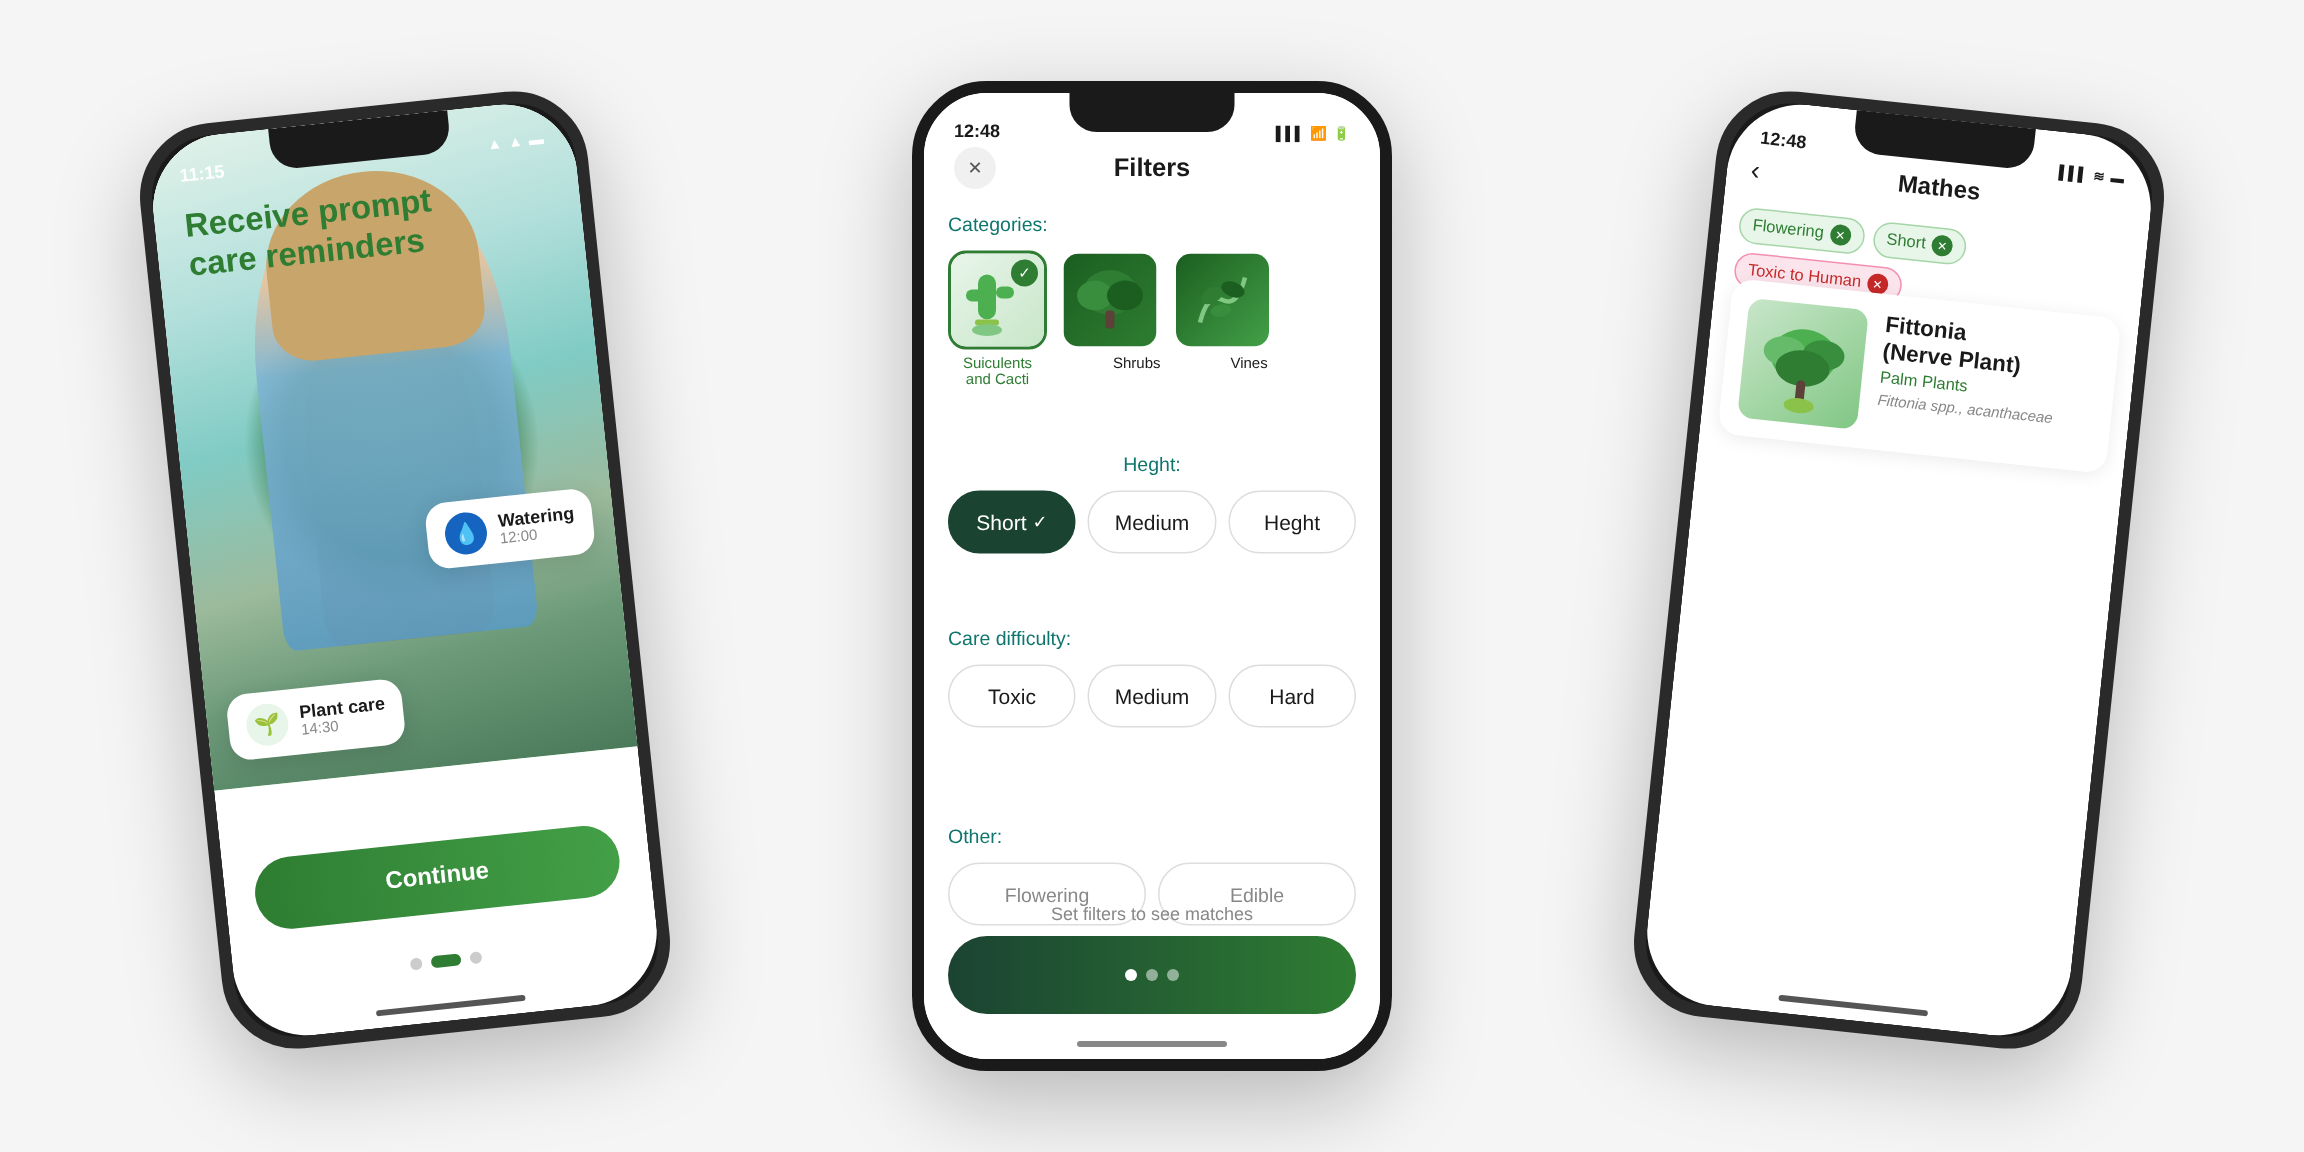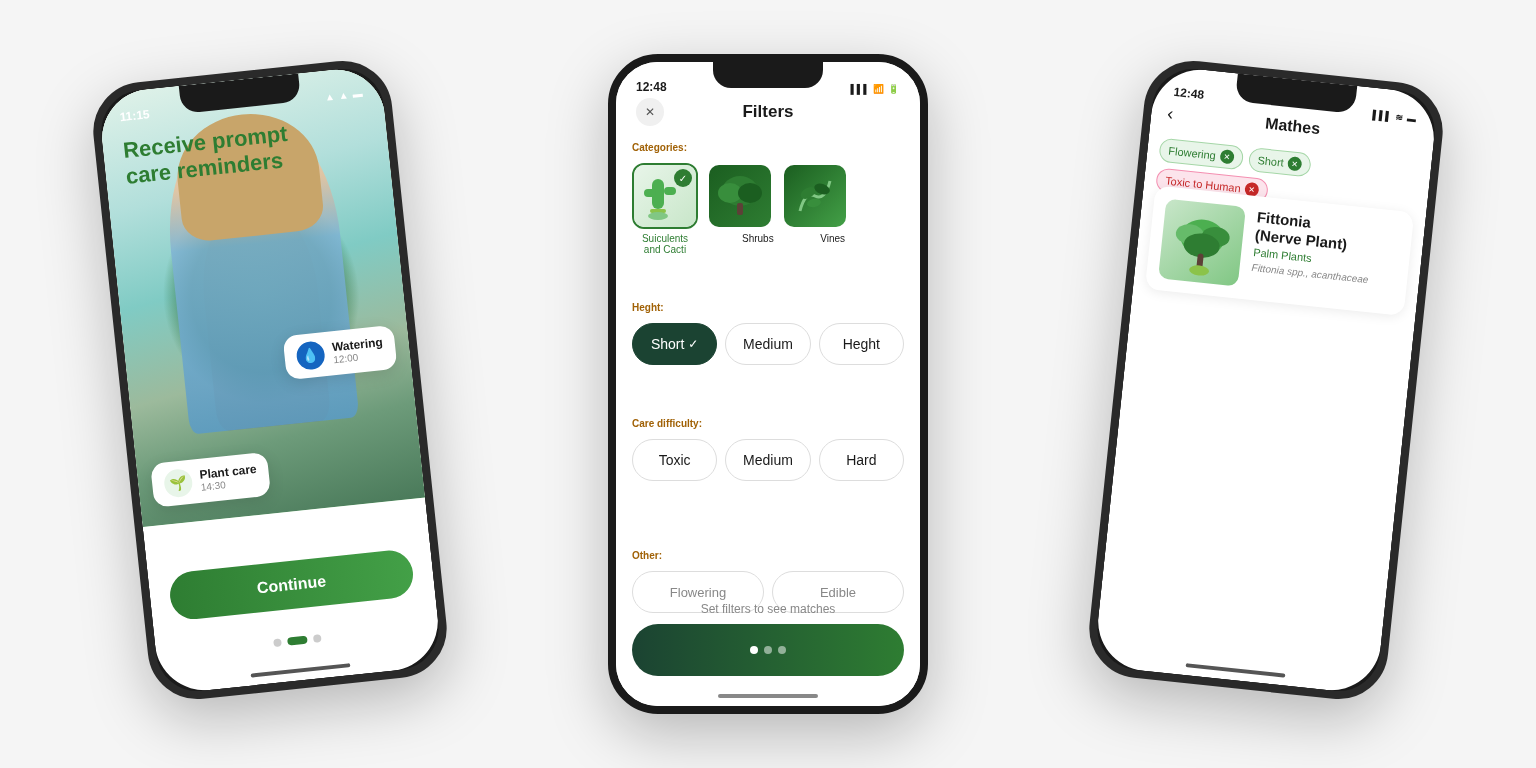--- a/index.html
+++ b/index.html
@@ -265,24 +265,24 @@
       font-weight: 600;
       color: #1a1a1a;
       text-align: center;
     }
 
     .filter-section {
       position: absolute;
     }
 
     .section-label {
-      font-size: 10px;
-      color: #a16207;
+      font-size: 13px;
+      color: #0f766e;
       margin-bottom: 10px;
-      font-weight: 700;
+      font-weight: 400;
     }
 
     
     .categories-section {
       top: 80px;
       left: 16px;
       right: 16px;
     }
     .categories-grid {
       display: flex;
@@ -364,20 +364,21 @@
       align-items: center;
       justify-content: center;
       font-size: 28px;
     }
 
     
     .height-section {
       top: 240px;
       left: 16px;
       right: 16px;
+      text-align: center;
     }
     .filter-btn-group {
       display: flex;
       gap: 8px;
     }
     .filter-btn {
       flex: 1;
       height: 42px;
       border-radius: 21px;
       border: 1.5px solid #ddd;

